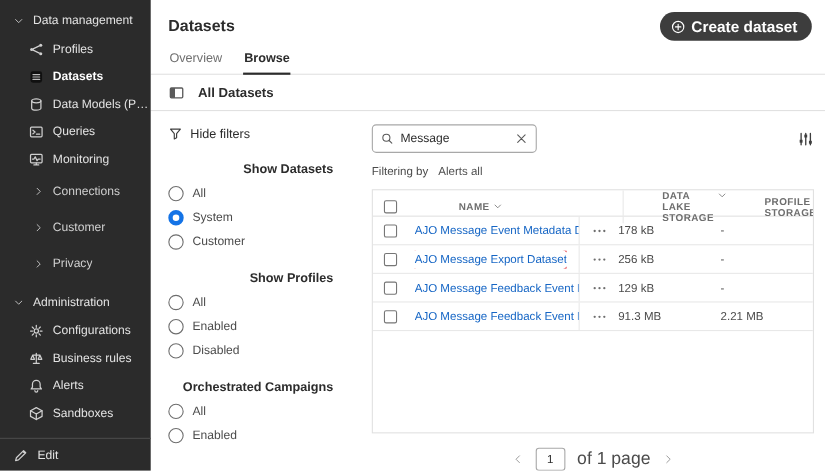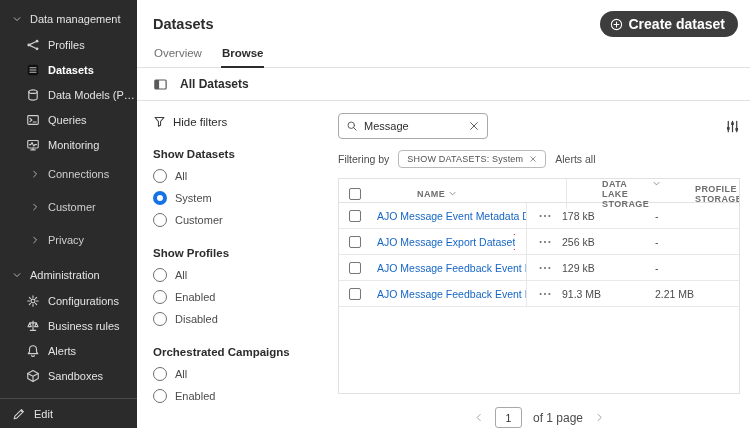--- a/index.html
+++ b/index.html
@@ -62,21 +62,21 @@
   .subheader .icon { color: #5a5a5a; width: 15px; height: 15px; cursor: pointer; }
   .subtitle { font-weight: 700; font-size: 12px; }
 
   .content-row { flex: 1; display: flex; padding: 0 10px 0 16px; min-height: 0; }
   .left-col { width: 150px; margin-right: 16px; flex-shrink: 0; }
   .right-col { flex: 1; display: flex; flex-direction: column; min-width: 0; padding-left: 19px; }
 
   
   .hide-filters { display: flex; align-items: center; gap: 7px; margin-top: 14px; cursor: pointer; font-size: 11.5px; }
   .hide-filters .icon { color: #3e3e3e; width: 13px; height: 13px; }
-  .fg-title { font-weight: 700; font-size: 11.5px; margin: 20px 0 9px; }
+  .fg-title { font-weight: 700; font-size: 11.5px; margin: 20px 0 9px; text-align: right; }
   .radio-row { display: flex; align-items: center; gap: 8px; margin: 8px 0; cursor: pointer; color: #4b4b4b; }
   .radio {
     width: 14px; height: 14px; border-radius: 50%;
     border: 1.5px solid #6e6e6e; background: #fff; flex-shrink: 0;
   }
   .radio.checked { border: 4.5px solid var(--accent); }
 
   
   .search-row { display: flex; align-items: center; margin-top: 12px; }
   .search-box {
@@ -126,21 +126,21 @@
   .dots { color: #6e6e6e; cursor: pointer; display: inline-flex; width: 14px; height: 14px; }
   .dots svg { width: 100%; height: 100%; }
 
   .pagination { display: flex; align-items: center; justify-content: center; gap: 11px; margin-top: 13px; color: #6e6e6e; }
   .page-arrow { width: 11px; height: 11px; color: #9a9a9a; cursor: pointer; display: inline-flex; }
   .page-arrow svg { width: 100%; height: 100%; }
   .page-input {
     width: 27px; height: 21px; border: 1px solid #a8a8a8; border-radius: 3px;
     text-align: center; font-family: inherit; font-size: 10.5px; color: #2c2c2c;
   }
-  .page-info { font-size: 12px; color: #4b4b4b; }
+  .page-info { font-size: 16px; color: #4b4b4b; }
 </style>
 </head>
 <body>
 
 <div class="app">
 
   <aside class="sidebar">
     <nav id="sidebar-nav">
         <div class="side-item group-header">
           <span class="icon sm">
@@ -378,28 +378,20 @@
                 <path d="M3.5 2.5v11M8 2.5v11M12.5 2.5v11"></path>
                 <rect x="2.1" y="8.6" width="2.8" height="2.8" fill="currentColor" stroke="none"></rect>
                 <rect x="6.6" y="3.6" width="2.8" height="2.8" fill="currentColor" stroke="none"></rect>
                 <rect x="11.1" y="9.6" width="2.8" height="2.8" fill="currentColor" stroke="none"></rect>
               </svg>
             </span>
         </div>
 
         <div class="filtering-row">
           <span>Filtering by</span>
-          <span class="chip">
-            <span>SHOW DATASETS: System</span>
-            <span class="icon">
-                <svg viewBox="0 0 16 16" fill="none" stroke="currentColor" stroke-width="1.3" stroke-linecap="round" stroke-linejoin="round">
-                  <path d="M3.5 3.5l9 9M12.5 3.5l-9 9"></path>
-                </svg>
-              </span>
-          </span>
           <span class="clear-all">Alerts all</span>
         </div>
 
         <div class="table-box">
           <div class="thead">
             <div class="cell cell-check">
               <span class="checkbox"></span>
             </div>
             <div class="th cell-name">
               <span>NAME</span>

